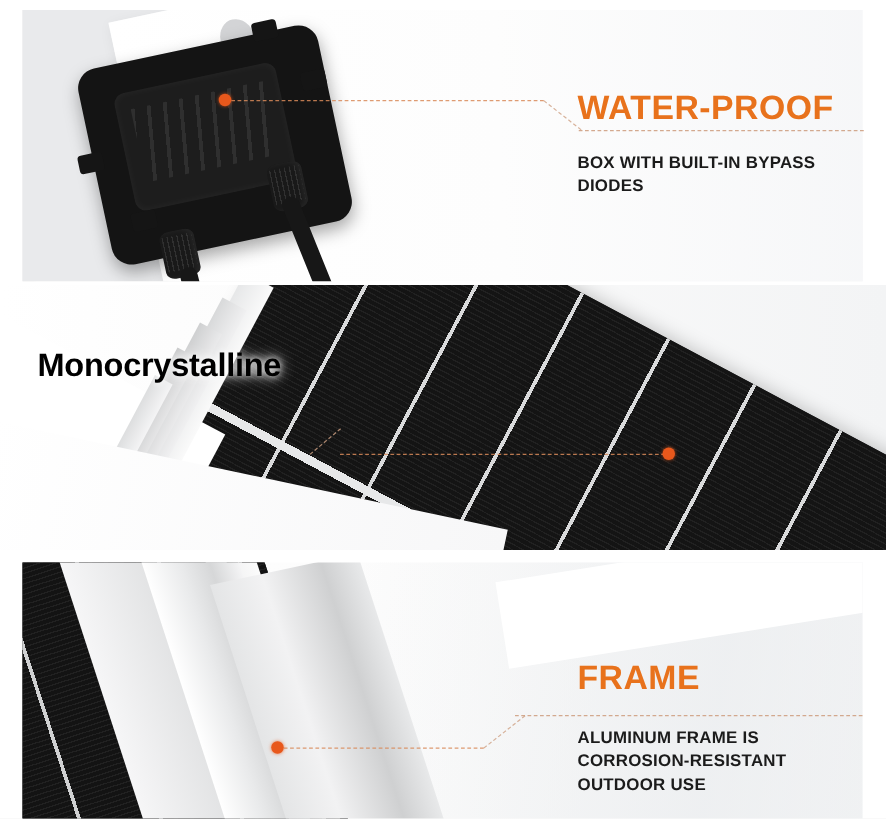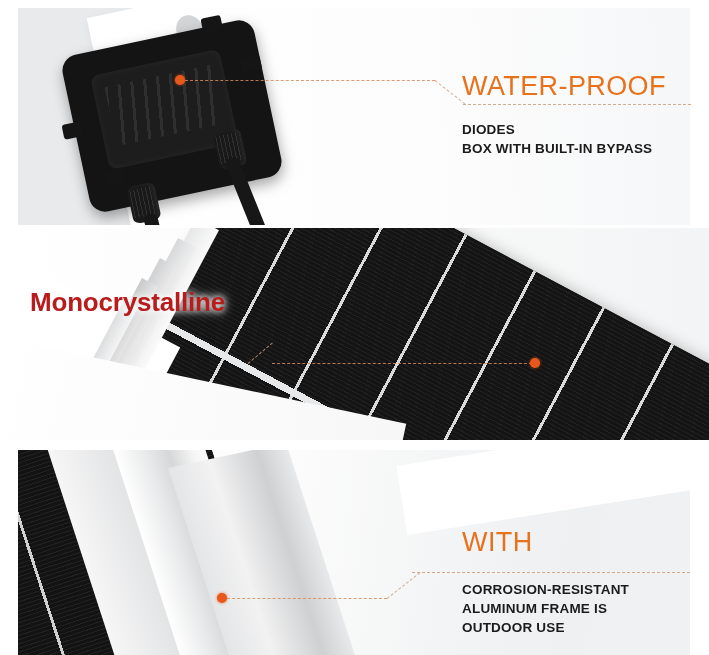--- a/index.html
+++ b/index.html
@@ -267,38 +267,38 @@
     border-top: 1px dashed #cfa184;
     opacity: .9;
   }
 
   
   .callout { position: absolute; z-index: 50; }
   .callout h2 {
     margin: 0;
     color: #e8721c;
     font-size: 27px;
-    font-weight: normal;
+    font-weight: bold;
     letter-spacing: .4px;
     line-height: 1.05;
   }
   .callout p {
     margin: 0;
     color: #1b1b1b;
     font-size: 13.5px;
     font-weight: bold;
     line-height: 1.42;
     letter-spacing: .2px;
     text-transform: uppercase;
   }
   #mono-text {
     position: absolute;
-    left: 30px; top: 287px;
+    left: 30px; top: 277px;
     z-index: 50;
-    color: #b91c1c;
+    color: #000000;
     font-size: 26px;
     font-weight: bold;
     line-height: 1.22;
     letter-spacing: -.2px;
     text-shadow: 0 0 6px #ffffff, 0 0 12px #ffffff;
   }
 </style>
 </head>
 <body>
 
@@ -328,22 +328,22 @@
 
   <div class="dot" style="left:175px; top:75px;"></div>
   <div class="lead" style="left:185px; top:80px; width:250px;"></div>
   <div class="lead-diag" style="left:435px; top:80px; width:38px; transform:rotate(38deg);"></div>
   <div class="divider" style="left:463px; top:104px; width:228px;"></div>
 
   <div class="callout" style="left:462px; top:72px; width:236px;">
     <h2>WATER-PROOF</h2>
   </div>
   <div class="callout" style="left:462px; top:120px; width:238px;">
+    <p>BOX WITH BUILT-IN BYPASS</p>
     <p>DIODES</p>
-    <p>BOX WITH BUILT-IN BYPASS</p>
   </div>
 
   <div class="photo" id="panel-mono">
     <div class="bg-white"></div>
     <div class="laminate"></div>
     <div class="cell-gap"></div>
     <div class="white-cut-left"></div>
     <div class="edge e1"></div>
     <div class="edge e2"></div>
     <div class="edge e3"></div>
@@ -369,21 +369,21 @@
     <div class="rail-side"></div>
     <div class="corner-cut"></div>
   </div>
 
   <div class="dot" style="left:217px; top:593px;"></div>
   <div class="lead" style="left:227px; top:598px; width:160px;"></div>
   <div class="lead-diag" style="left:387px; top:598px; width:42px; transform:rotate(-38deg);"></div>
   <div class="divider" style="left:412px; top:572px; width:278px;"></div>
 
   <div class="callout" style="left:462px; top:528px; width:236px;">
-    <h2>WITH</h2>
+    <h2>FRAME</h2>
   </div>
   <div class="callout" style="left:462px; top:580px; width:240px;">
+    <p>ALUMINUM FRAME IS</p>
     <p>CORROSION-RESISTANT</p>
-    <p>ALUMINUM FRAME IS</p>
     <p>OUTDOOR USE</p>
   </div>
 
 </div>
 
 </body></html>

